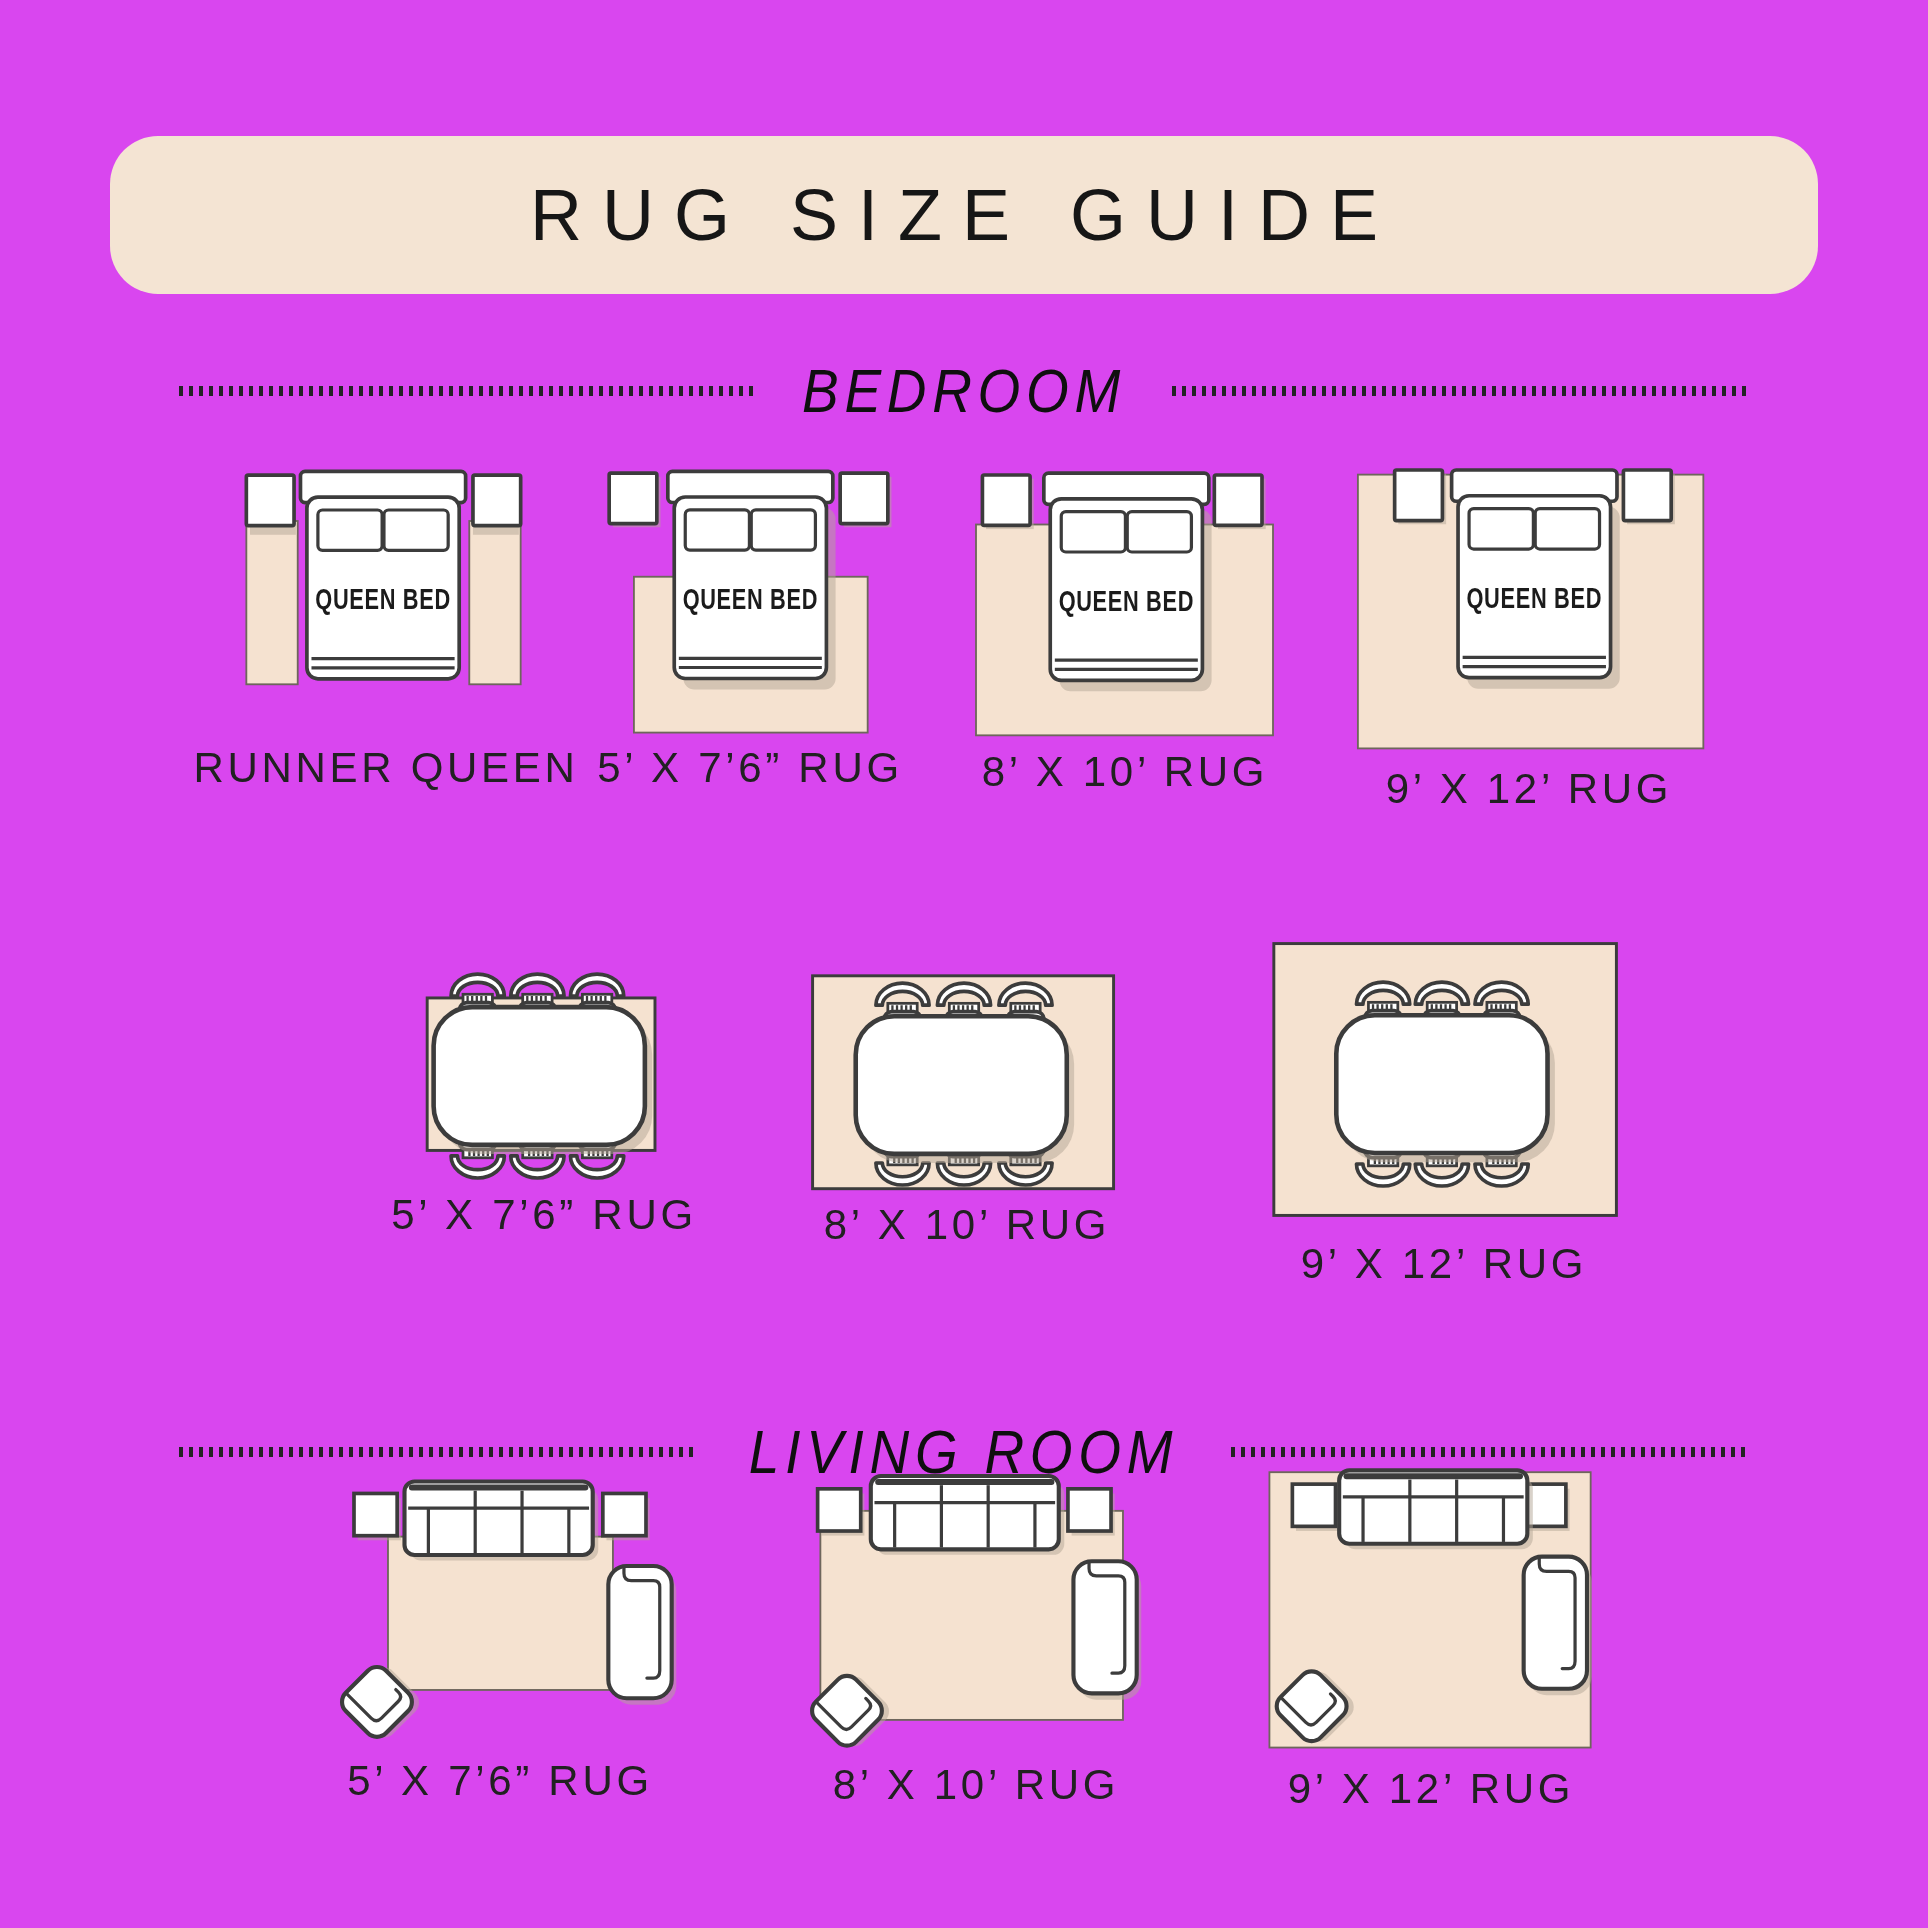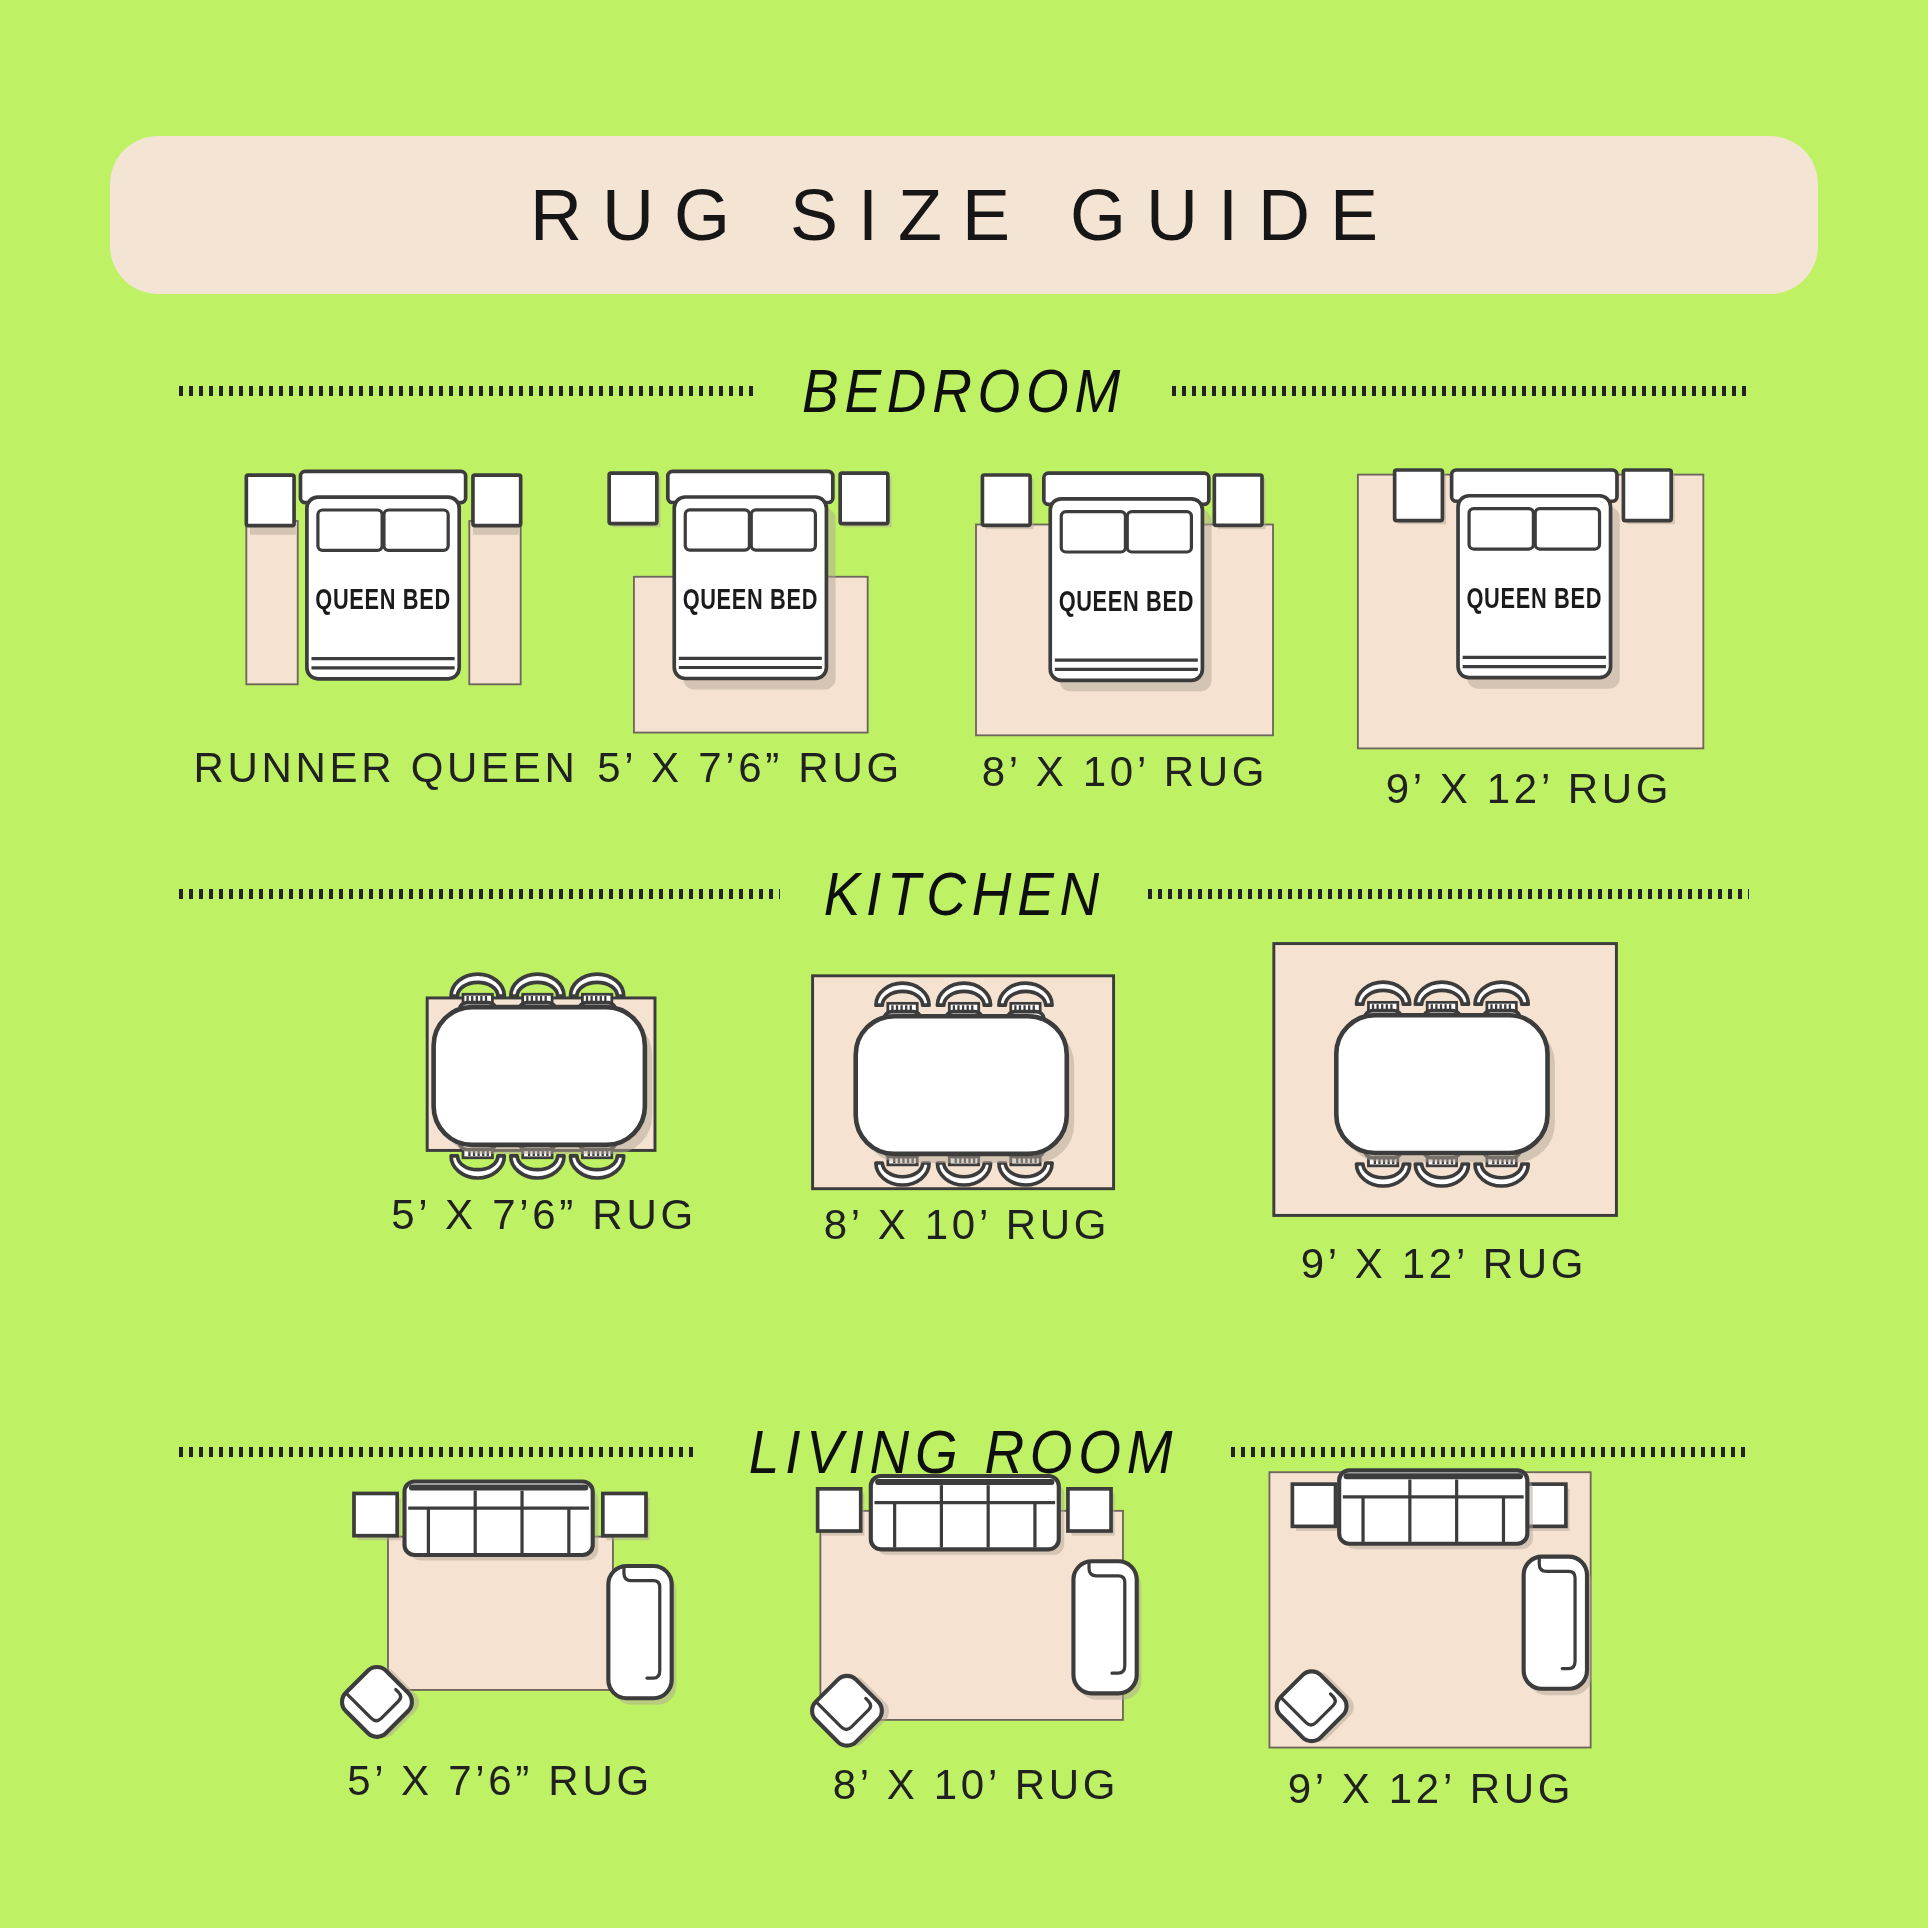--- a/index.html
+++ b/index.html
@@ -1,16 +1,16 @@
 <!DOCTYPE html>
 <html style="--banner-bg: #f4e4d3; --rug: #f5e2d0; --outline: #3c3c3c; --shadow: #b4a596;font-size:14.7px"><head>
 <meta charset="utf-8">
 <style>
   html,body{margin:0;padding:0;background:#fff;}
-  .stage{position:relative;width:1928px;height:1928px;background:#bef264;overflow:hidden;
+  .stage{position:relative;width:1928px;height:1928px;background:#d946ef;overflow:hidden;
          font-family:"Liberation Sans",sans-serif;}
   .banner{position:absolute;left:110px;top:136px;width:1708px;height:158px;
           background:var(--banner-bg,#f4e4d3);border-radius:48px;
           display:flex;align-items:center;justify-content:center;}
   .banner-title{font-size:72px;letter-spacing:20px;color:#161616;font-weight:500;white-space:nowrap;}
   .section-head{position:absolute;left:179px;width:1570px;height:66px;
                 display:flex;align-items:center;gap:28px;}
   .dots{flex:1;height:10px;
         background-image:repeating-linear-gradient(90deg,#232323 0 3.7px,transparent 3.7px 10px);}
   .section-title{font-size:61px;font-style:italic;letter-spacing:6.4px;color:#0f0f0f;
@@ -132,25 +132,20 @@
     <rect class="rugfill" x="3" y="17" width="376" height="298"></rect>
     <rect class="shadow" x="122" y="52" width="166" height="198" rx="12"></rect>
     <rect class="shadow" x="47" y="16" width="52" height="55"></rect>
     <rect class="shadow" x="296" y="16" width="52" height="55"></rect>
     <use href="#nightstand" x="43" y="12"></use>
     <use href="#nightstand" x="292" y="12"></use>
     <use href="#bed" x="105" y="12"></use>
   </svg>
   <div class="cap" style="left:1529px;top:765px">9’ X 12’ RUG</div>
 
-  <div class="section-head" style="top:861px">
-    <div class="dots"></div>
-    <div class="section-title">KITCHEN</div>
-    <div class="dots"></div>
-  </div>
 
   <svg class="fig" style="left:418px;top:941px" width="248" height="248" viewBox="0 0 270 270">
     <rect class="rugfill-k" x="10" y="62" width="248" height="166"></rect>
     <use href="#kchair" transform="translate(65,34)"></use>
     <use href="#kchair" transform="translate(130,34)"></use>
     <use href="#kchair" transform="translate(195,34)"></use>
     <use href="#kchair" transform="translate(65,260) rotate(180)"></use>
     <use href="#kchair" transform="translate(130,260) rotate(180)"></use>
     <use href="#kchair" transform="translate(195,260) rotate(180)"></use>
     <use href="#ktable" transform="translate(17,72)"></use>

